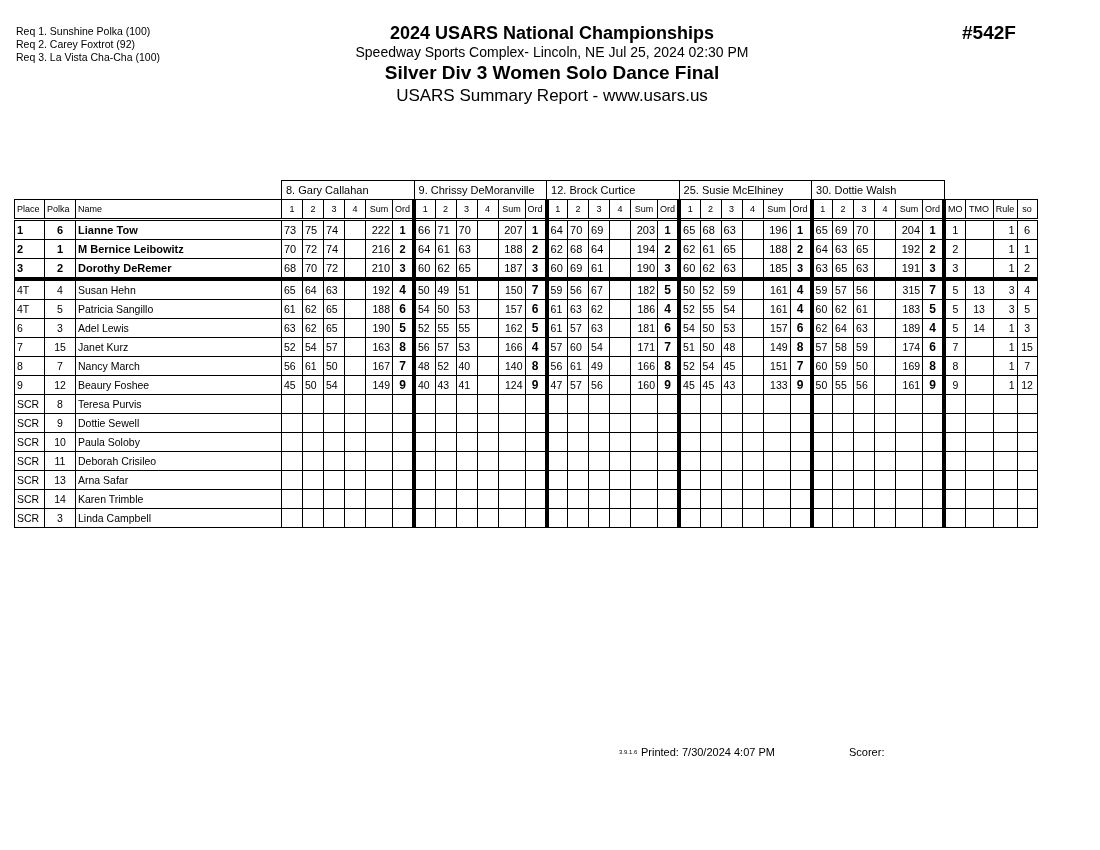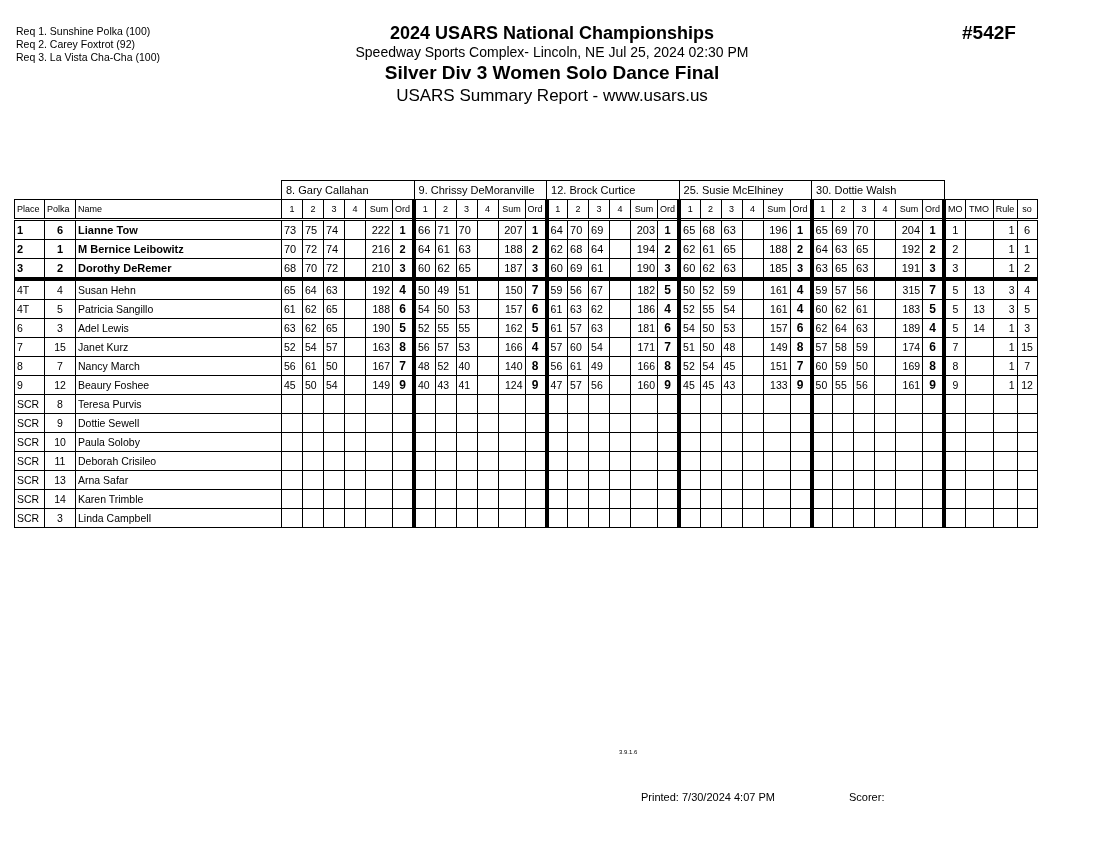--- a/index.html
+++ b/index.html
@@ -17,21 +17,21 @@
   .judge td.blank { border:none; }
   .hdr td { font-size:9px; height:18px; }
   .r { text-align:right; }
   .c { text-align:center; }
   .ord { font-weight:bold; text-align:center; font-size:12px; border-right:4px solid #000 !important; }
   .lft { border-left:4px solid #000 !important; }
   .top3 td { font-weight:bold; font-size:11px; }
   .top3 td.sc { font-weight:normal; font-size:11px; }
   .sep td { border-bottom:4px solid #000 !important; }
   .hdrrow td { border-bottom:3px double #000 !important; }
-  .footer { position:absolute; top:791px; font-size:11px; }
+  .footer { position:absolute; top:746px; font-size:11px; }
   .ver { position:absolute; left:619px; top:749px; font-size:6px; }
 </style>
 </head>
 <body>
 
 <div class="reqs">
   <div>Req  1.  Sunshine Polka (100)</div>
   <div>Req  2.  Carey Foxtrot (92)</div>
   <div>Req  3.  La Vista Cha-Cha (100)</div>
 </div>

